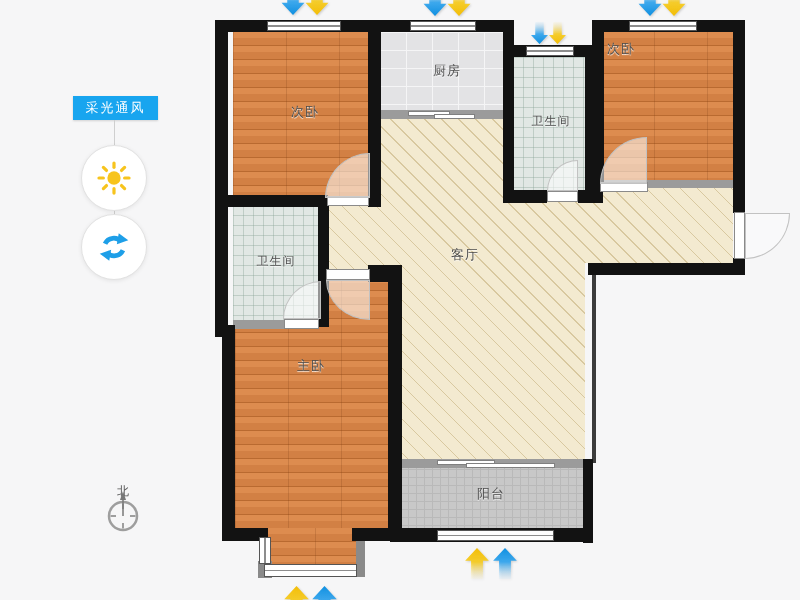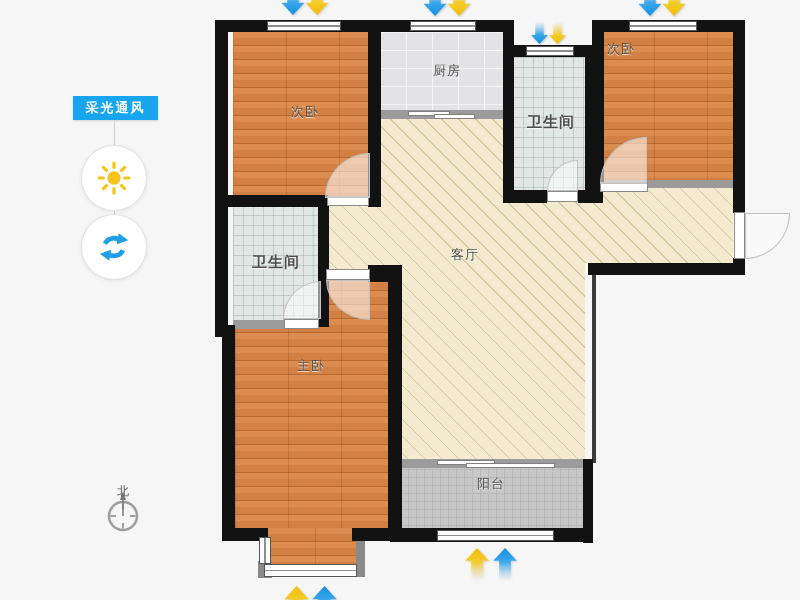--- a/index.html
+++ b/index.html
@@ -55,25 +55,25 @@
   .fan-tl{border-top-left-radius:100%;}
   .fan-bl{border-bottom-left-radius:100%;}
   .fan-br{border-bottom-right-radius:100%;}
   
   .rlabel{
     position:absolute;width:80px;text-align:center;
     font-size:13px;color:#4d4d4d;letter-spacing:1px;
     text-shadow:0 1px 1px rgba(255,255,255,.95);
     white-space:nowrap;
   }
-  .rlabel.small{font-size:15px;font-weight:bold;}
+  .rlabel.small{font-size:12px;}
   
   .side-badge{
     position:absolute;left:73px;top:96px;width:85px;height:24px;
-    background:#18a5ef;color:#fff;font-size:13px;font-weight:bold;
+    background:#18a5ef;color:#fff;font-size:13px;font-weight:normal;
     letter-spacing:2px;text-align:center;line-height:24px;
     box-shadow:0 1px 2px rgba(0,0,0,.15);
   }
   .vline{position:absolute;background:#cfcfcf;width:1px;}
   .tool-circle{
     position:absolute;width:64px;height:64px;border-radius:50%;
     background:#fff;border:1px solid #e2e2e2;
     box-shadow:0 1px 4px rgba(0,0,0,.08);
     display:flex;align-items:center;justify-content:center;
     cursor:pointer;
@@ -178,21 +178,21 @@
 <div class="fan fan-tl" style="left:547px;top:160px;width:31px;height:31px;"></div>
 <div class="fan fan-br" style="left:745px;top:213px;width:45px;height:46px;background:rgba(255,255,255,.4);"></div>
 
 <div class="rlabel" style="left:265px;top:103px;">次卧</div>
 <div class="rlabel" style="left:407px;top:62px;">厨房</div>
 <div class="rlabel small" style="left:511px;top:113px;">卫生间</div>
 <div class="rlabel" style="left:581px;top:40px;">次卧</div>
 <div class="rlabel" style="left:425px;top:246px;">客厅</div>
 <div class="rlabel small" style="left:236px;top:253px;">卫生间</div>
 <div class="rlabel" style="left:271px;top:357px;">主卧</div>
-<div class="rlabel" style="left:451px;top:475px;">阳台</div>
+<div class="rlabel" style="left:451px;top:485px;">阳台</div>
 
 <svg class="arrow" style="left:281px;top:-15px;width:24px;height:30px;" viewBox="0 0 26 34">
     <path d="M13 34 L26 20 L19.5 20 L19.5 0 L6.5 0 L6.5 20 L0 20 Z" fill="url(#gBlueDown)"></path>
   </svg>
 <svg class="arrow" style="left:305px;top:-15px;width:24px;height:30px;" viewBox="0 0 26 34">
     <path d="M13 34 L26 20 L19.5 20 L19.5 0 L6.5 0 L6.5 20 L0 20 Z" fill="url(#gYellowDown)"></path>
   </svg>
 <svg class="arrow" style="left:423px;top:-14px;width:24px;height:30px;" viewBox="0 0 26 34">
     <path d="M13 34 L26 20 L19.5 20 L19.5 0 L6.5 0 L6.5 20 L0 20 Z" fill="url(#gBlueDown)"></path>
   </svg>

